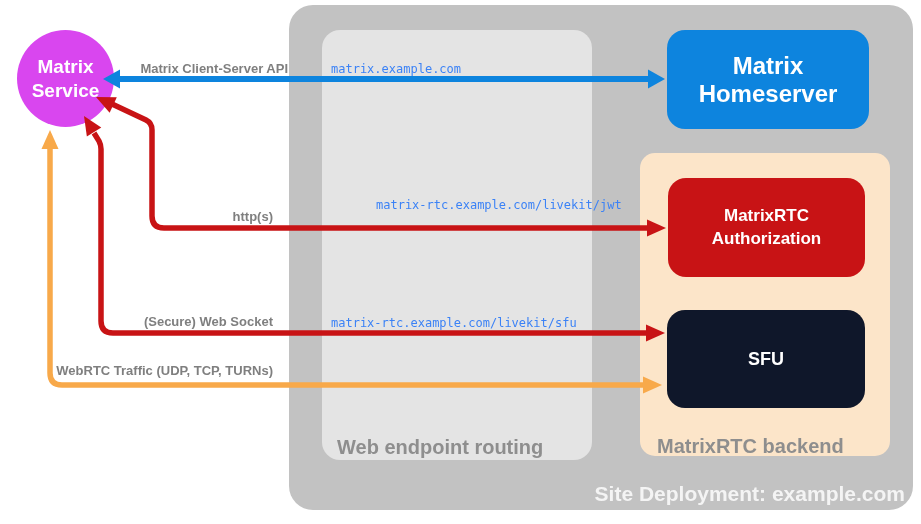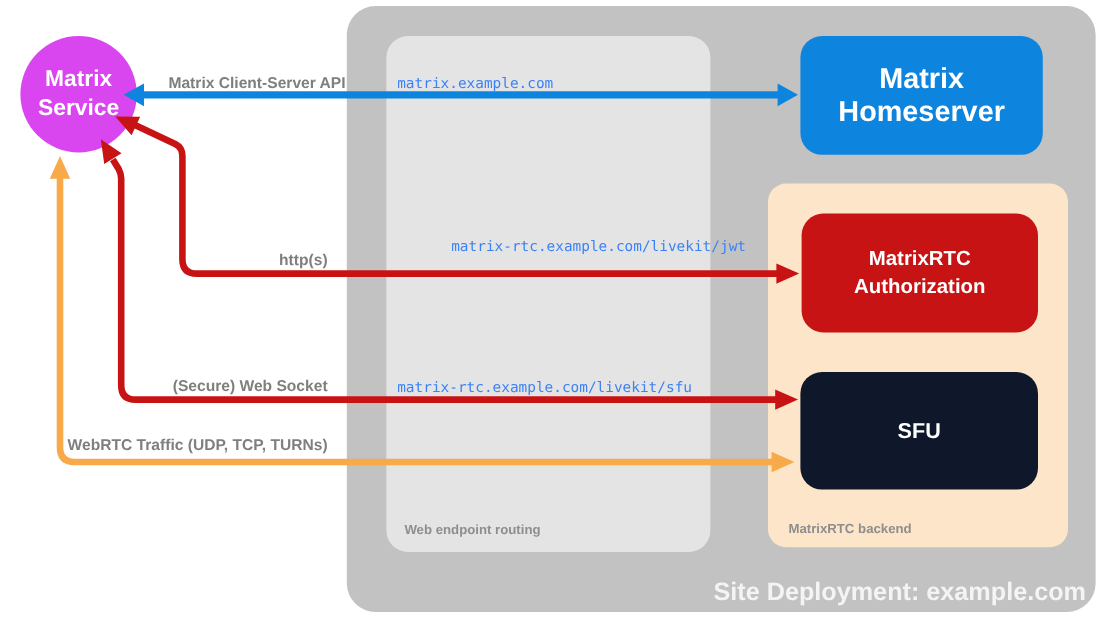--- a/index.html
+++ b/index.html
@@ -19,21 +19,21 @@
         font-size:19px;line-height:1.25;}
   .homeserver-box{left:667px;top:30px;width:202px;height:99px;background:#0d84de;border-radius:18px;font-size:24px;}
   .auth-box{left:668px;top:178px;width:197px;height:99px;background:#c81315;border-radius:18px;
         font-size:17px;line-height:1.3;}
   .sfu-box{left:667px;top:310px;width:198px;height:98px;background:#0f172a;border-radius:18px;font-size:18px;}
   
   #arrows{position:absolute;left:0;top:0;z-index:4;}
   
   .lbl{z-index:5;color:#7f7f7f;font-weight:bold;font-size:13px;white-space:nowrap;}
   .url{z-index:5;color:#3b82f6;font-family:"DejaVu Sans Mono",monospace;font-size:12px;white-space:nowrap;}
-  .zone-lbl{z-index:5;color:#8e8e8e;font-weight:bold;font-size:11px;white-space:nowrap;text-align:center;}
+  .zone-lbl{z-index:5;color:#8e8e8e;font-weight:bold;font-size:20px;white-space:nowrap;text-align:center;}
   .site-lbl{z-index:5;color:#f4f4f4;font-weight:bold;font-size:21px;white-space:nowrap;}
 </style>
 </head>
 <body>
 
 <div id="canvas">
 
   <div class="abs site-box"></div>
   <div class="abs routing-box"></div>
   <div class="abs backend-box"></div>

